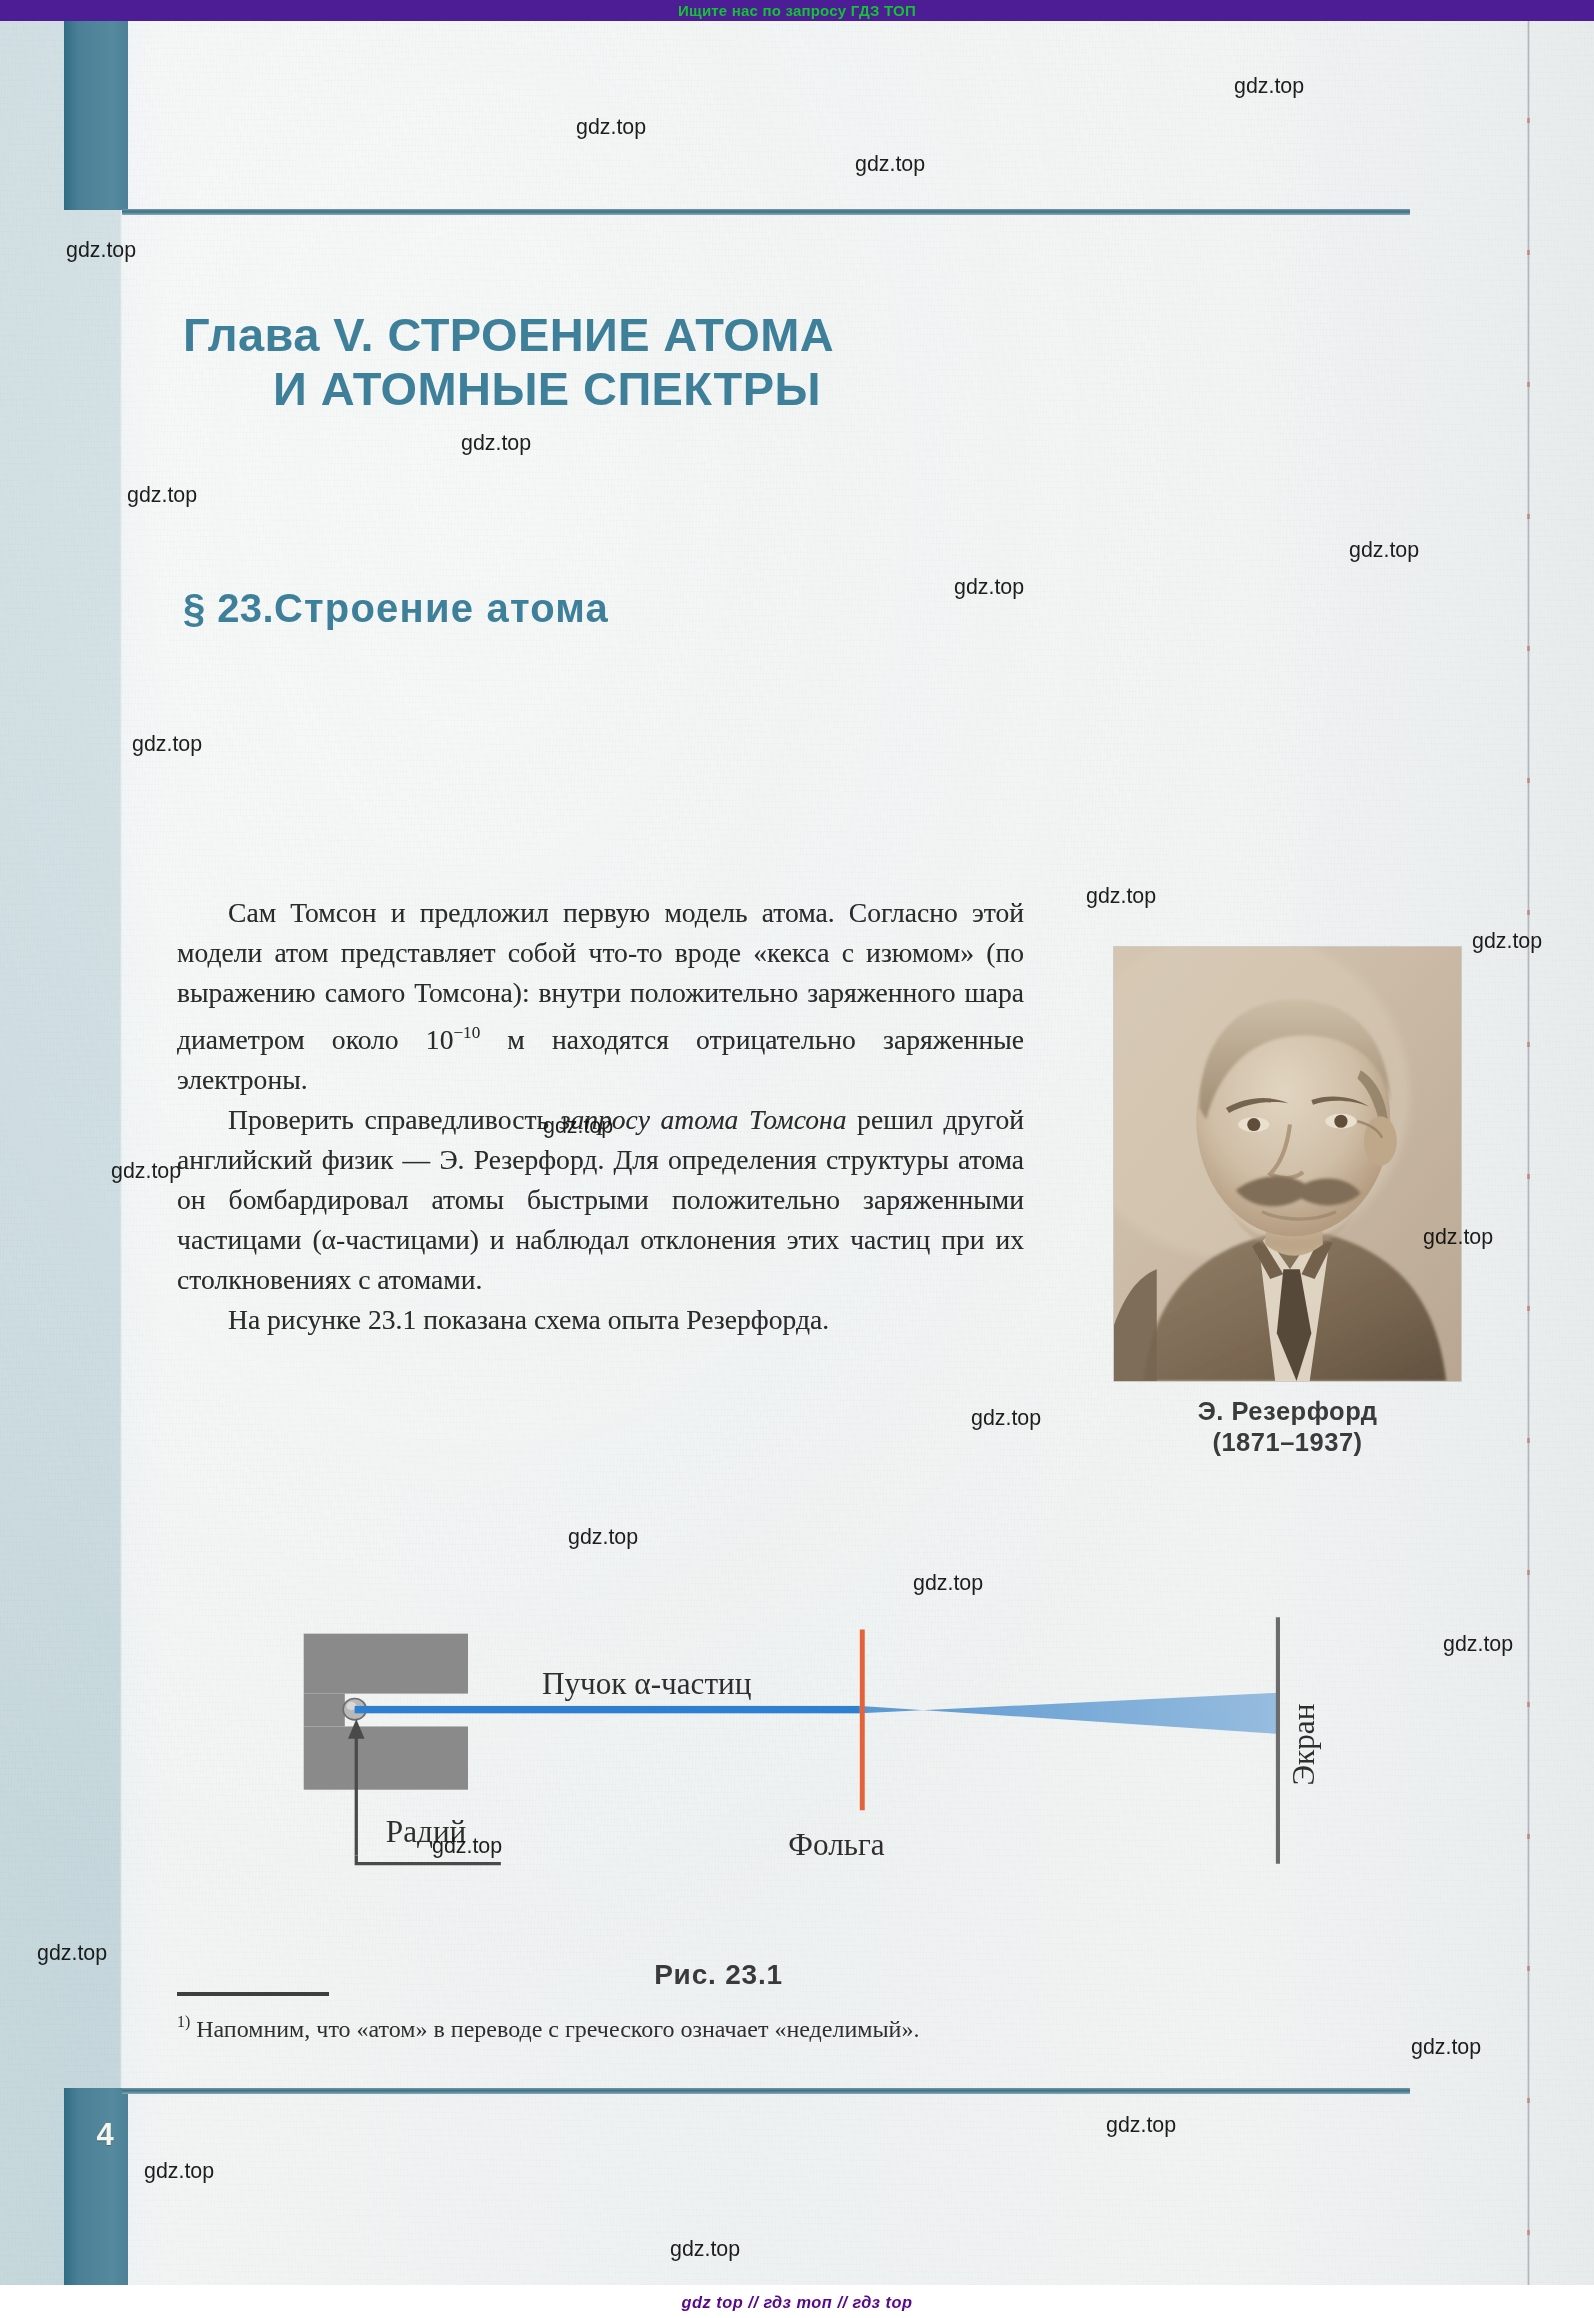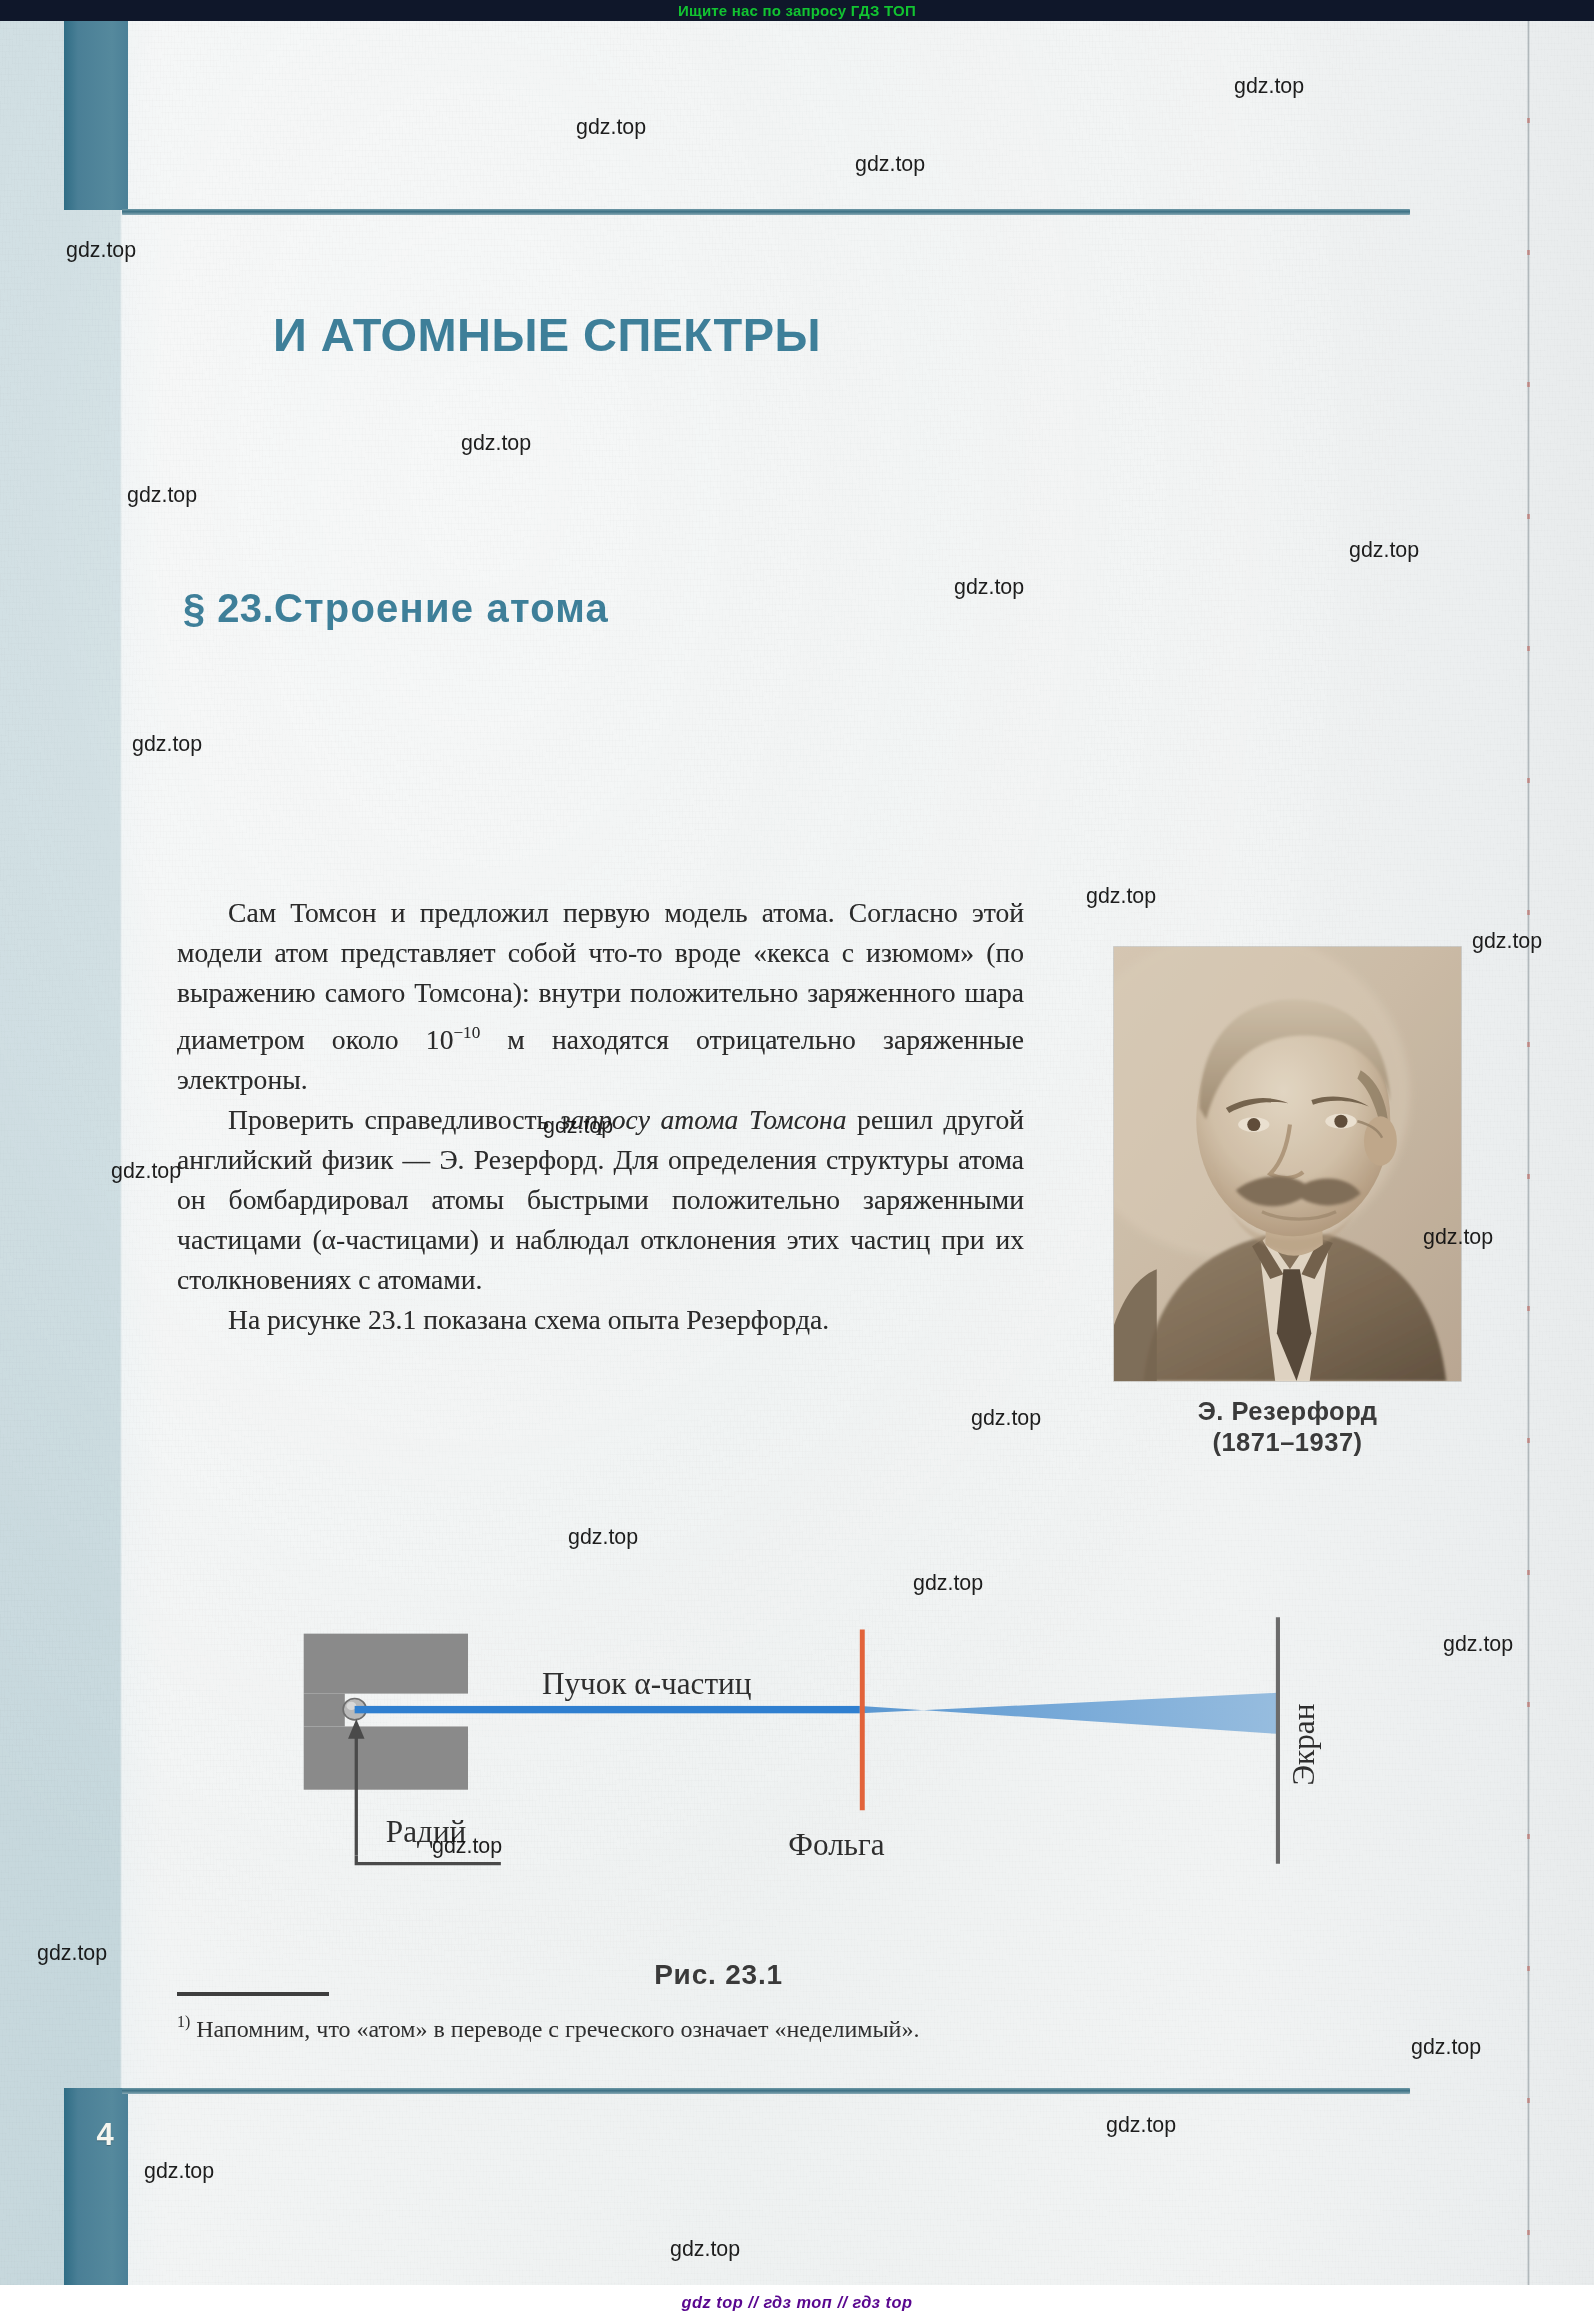--- a/index.html
+++ b/index.html
@@ -5,21 +5,21 @@
 <style>
   html,body{margin:0;padding:0;background:#ffffff;}
   body{
     width:1594px;height:2319px;position:relative;overflow:hidden;
     font-family:"Liberation Serif",serif;
   }
 
   
   .promo-banner{
     position:absolute;left:0;top:0;width:1594px;height:21.4px;
-    background:#0f172a;
+    background:#4c1d95;
     display:flex;align-items:center;justify-content:center;
     font-family:"Liberation Sans",sans-serif;
     font-size:15px;font-weight:700;color:#12c431;letter-spacing:0.2px;
     z-index:40;
   }
 
   
   .page-sheet{
     position:absolute;left:0;top:21.4px;width:1594px;height:2264px;
     background:
@@ -179,20 +179,21 @@
   <div class="scan-seam"></div>
 
   <div class="teal-top"></div>
   <div class="rule-top"></div>
 
   <div class="teal-bottom"></div>
   <div class="rule-bottom"></div>
   <div class="page-number">4</div>
 
   <h1 class="chapter-title">
+    <span>Глава V. СТРОЕНИЕ АТОМА</span>
     <span class="line2">И АТОМНЫЕ СПЕКТРЫ</span>
   </h1>
 
   <h2 class="section-title">
     <span>§ 23.</span><span class="sec-body">Строение  атома</span>
   </h2>
 
 
 
   <div class="body-col-narrow">

